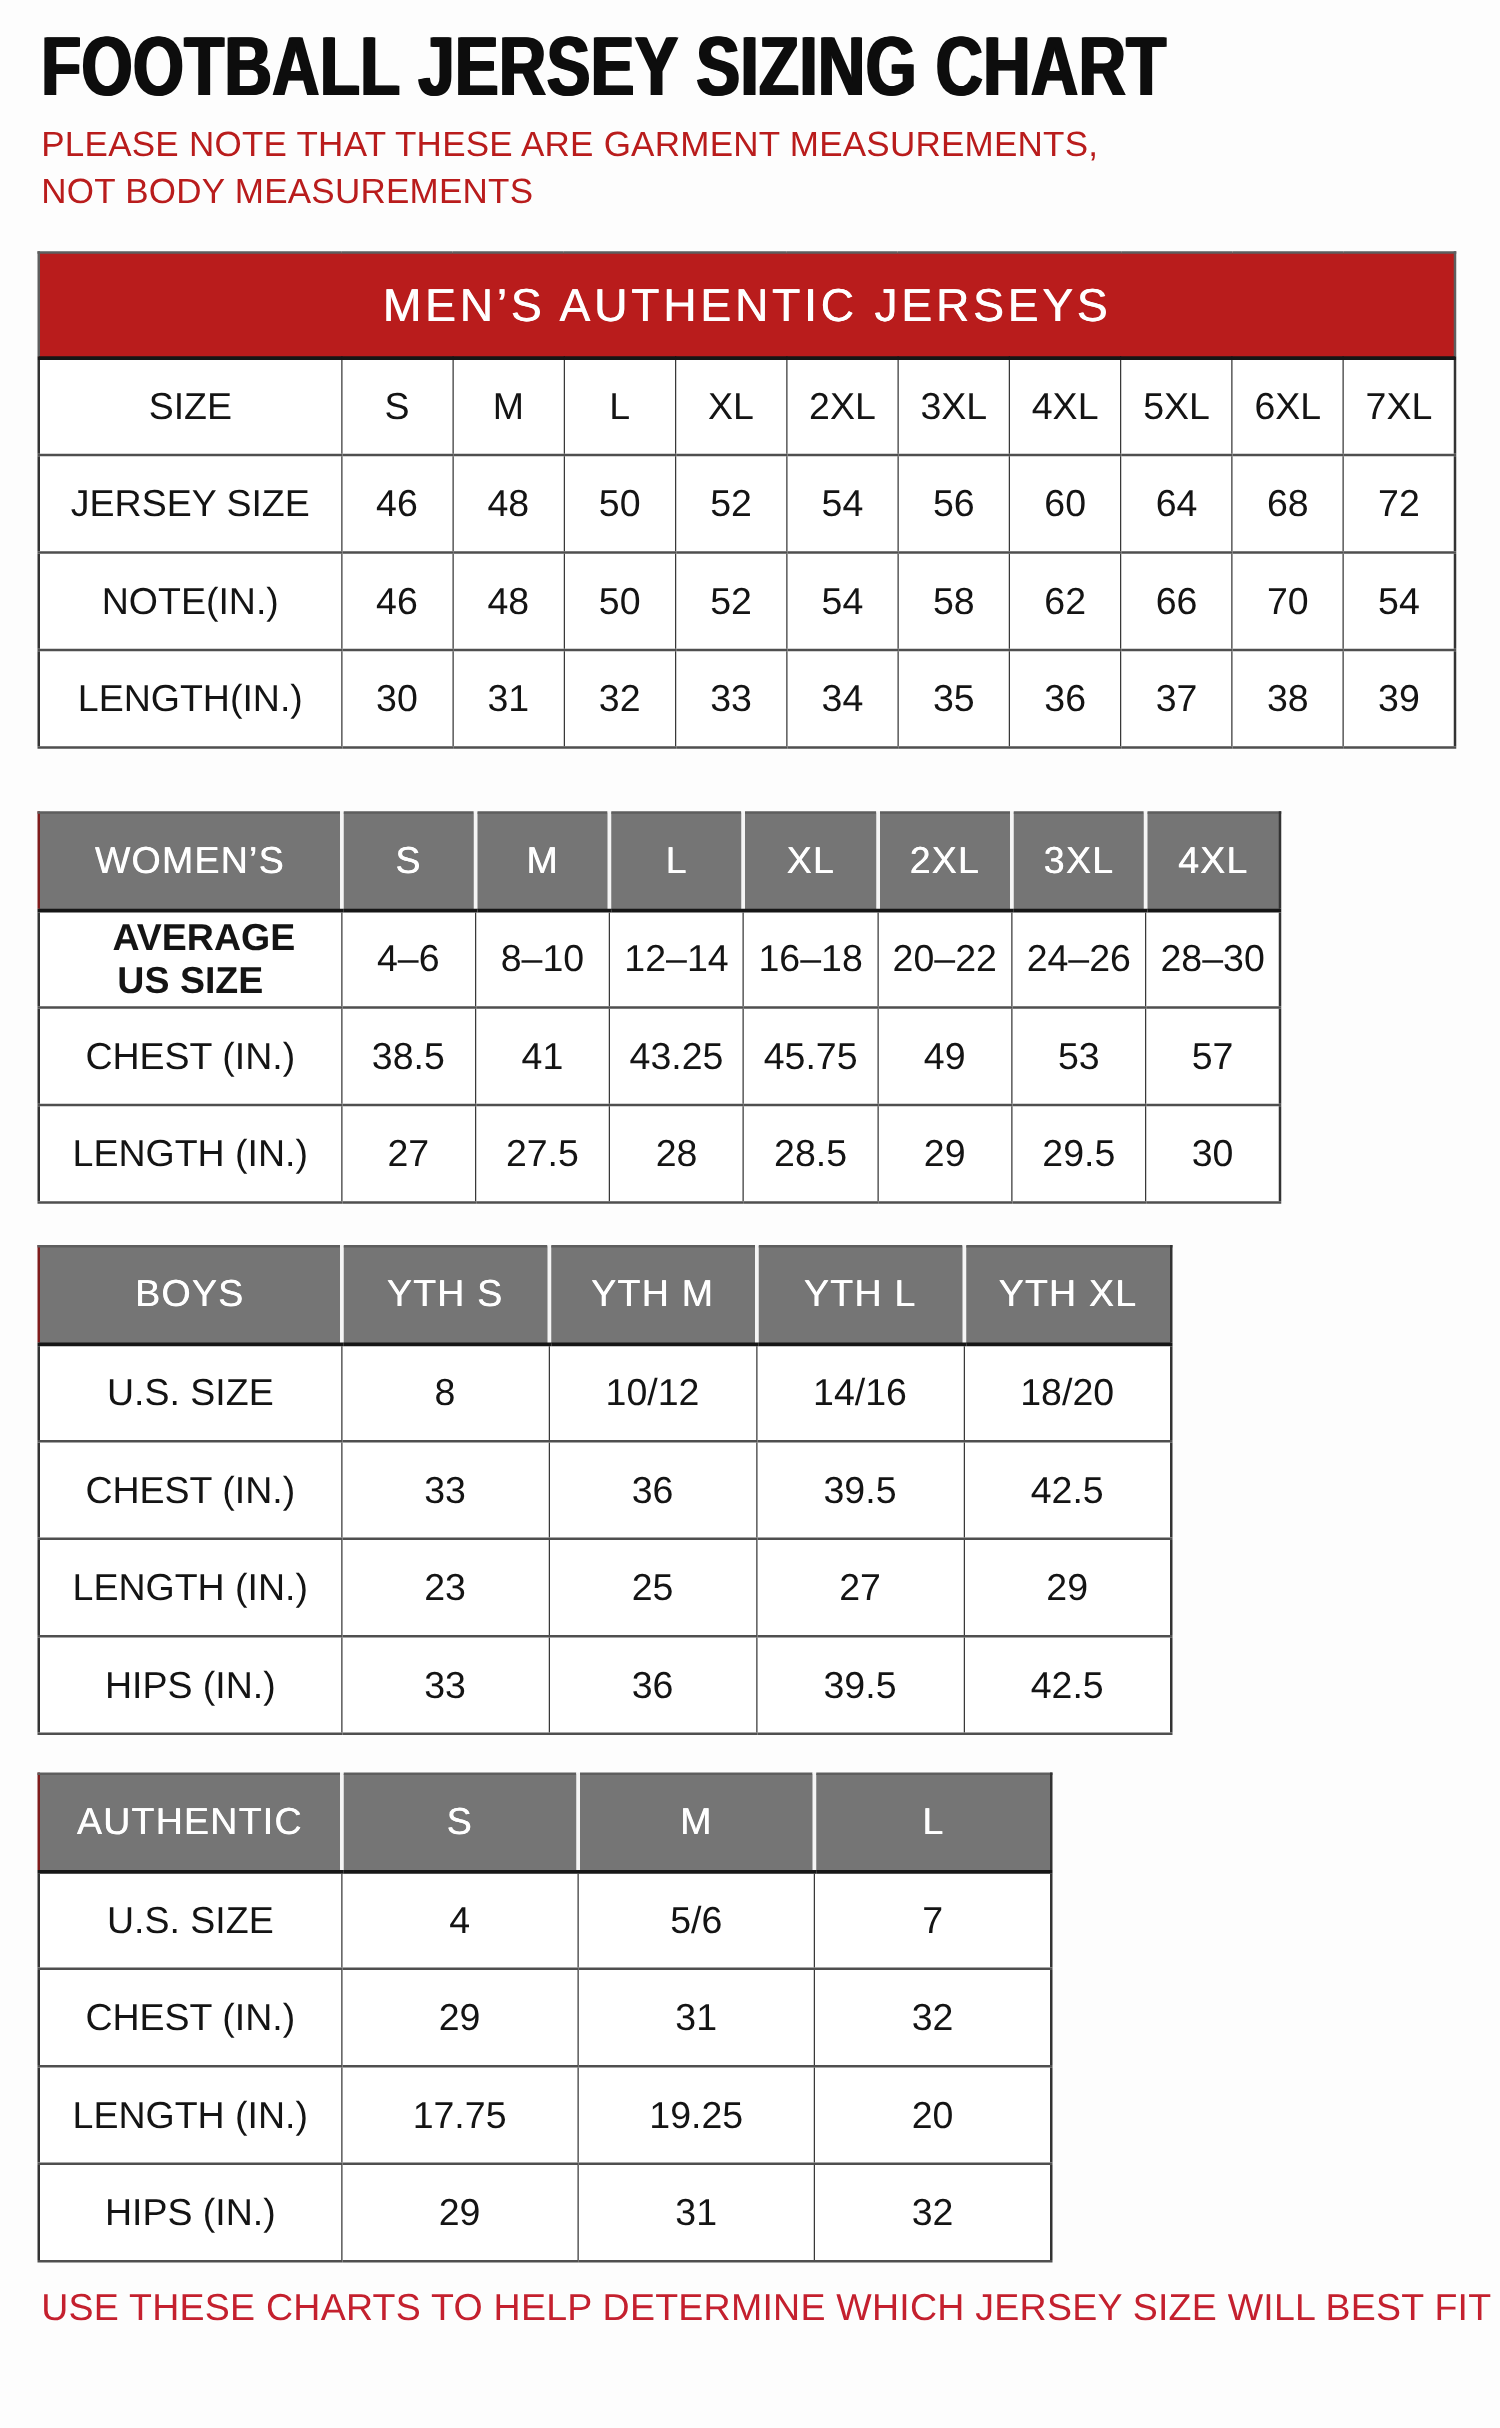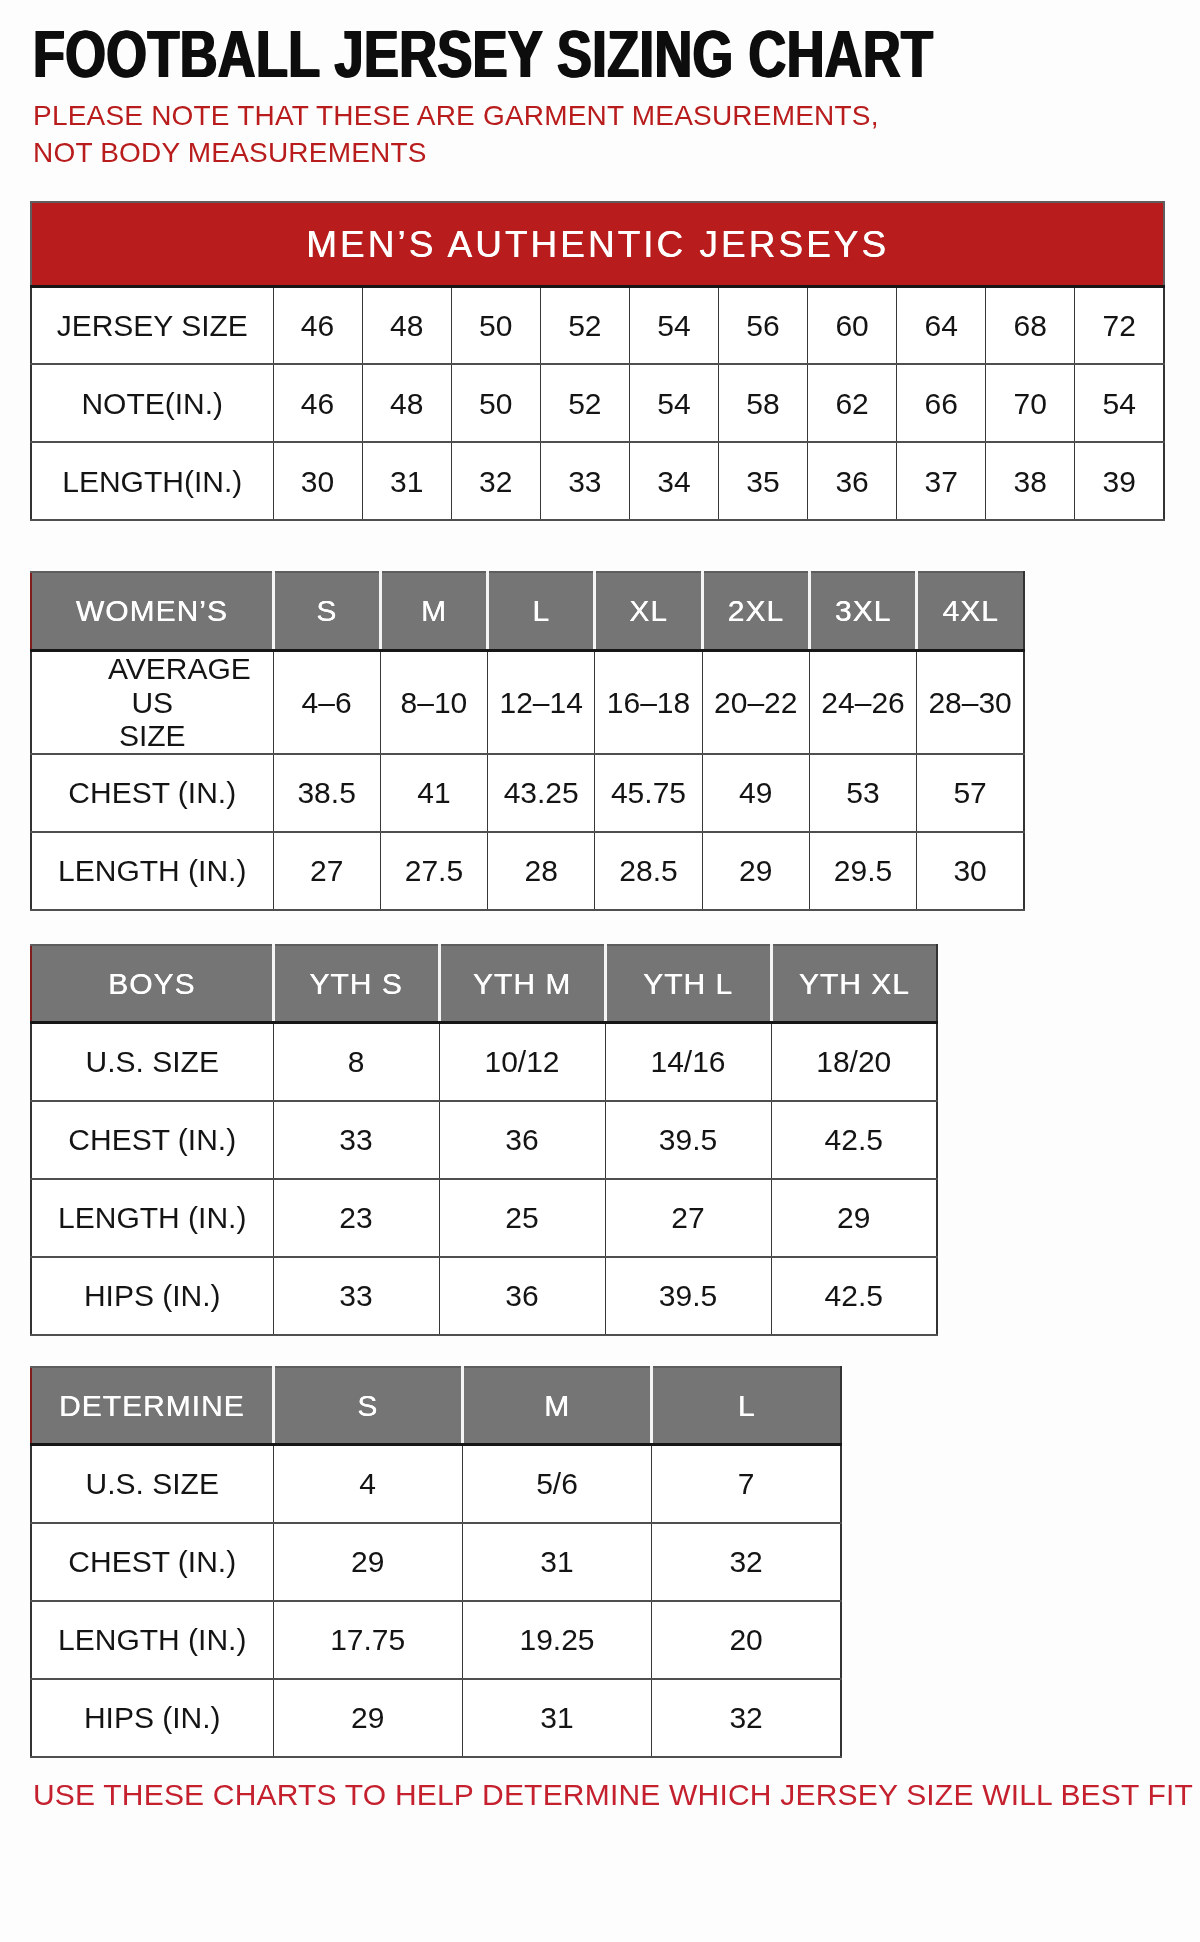--- a/index.html
+++ b/index.html
@@ -78,21 +78,21 @@
     border-left: 3px solid #f5f5f5;
     border-right: 3px solid #f5f5f5;
     border-top: 2px solid #5e5e5e;
     border-bottom: 3px solid #161616;
     text-shadow: 0.4px 0 currentColor;
   }
   .hdr-row td:first-child { border-left: 2px solid #7f1d1d; }
   .hdr-row td:last-child  { border-right: 2px solid #333333; }
 
   
-  .womens tr:nth-child(2) td.lbl { padding: 0 76px; }
+  .womens tr:nth-child(2) td.lbl { padding: 0 58px; font-weight: bold; }
 
   p.footer {
     color: #c4202e;
     font-size: 30px;
     margin: 20px 0 0 3px;
     letter-spacing: 0.2px;
     white-space: nowrap;
   }
 </style>
 </head>
@@ -112,20 +112,33 @@
         <col>
         <col>
         <col>
         <col>
         <col>
         <col>
       </colgroup>
       <tbody>
         <tr class="banner-row">
           <td class="banner-cell" colspan="11">MEN’S AUTHENTIC JERSEYS</td>
+        </tr>
+        <tr class="data-row">
+          <td class="lbl">SIZE</td>
+          <td class="val">S</td>
+          <td class="val">M</td>
+          <td class="val">L</td>
+          <td class="val">XL</td>
+          <td class="val">2XL</td>
+          <td class="val">3XL</td>
+          <td class="val">4XL</td>
+          <td class="val">5XL</td>
+          <td class="val">6XL</td>
+          <td class="val">7XL</td>
         </tr>
         <tr class="data-row">
           <td class="lbl">JERSEY SIZE</td>
           <td class="val">46</td>
           <td class="val">48</td>
           <td class="val">50</td>
           <td class="val">52</td>
           <td class="val">54</td>
           <td class="val">56</td>
           <td class="val">60</td>
@@ -263,21 +276,21 @@
     </table>
   <table class="tbl preschool">
       <colgroup>
         <col class="col-label">
         <col>
         <col>
         <col>
       </colgroup>
       <tbody>
         <tr class="hdr-row">
-          <td class="hdr-cell lbl">DETERMINE</td>
+          <td class="hdr-cell lbl">AUTHENTIC</td>
           <td class="hdr-cell">S</td>
           <td class="hdr-cell">M</td>
           <td class="hdr-cell">L</td>
         </tr>
         <tr class="data-row">
           <td class="lbl">U.S. SIZE</td>
           <td class="val">4</td>
           <td class="val">5/6</td>
           <td class="val">7</td>
         </tr>

